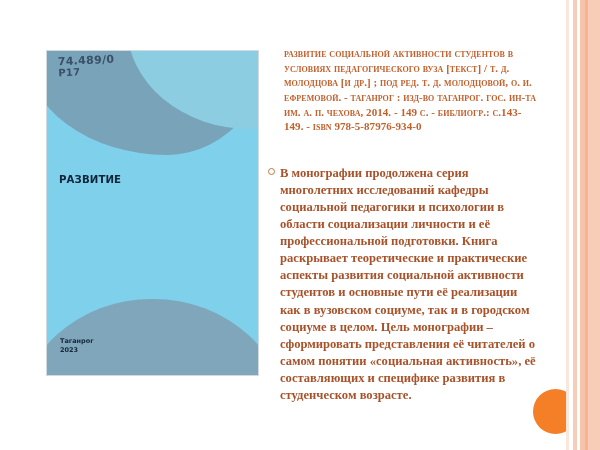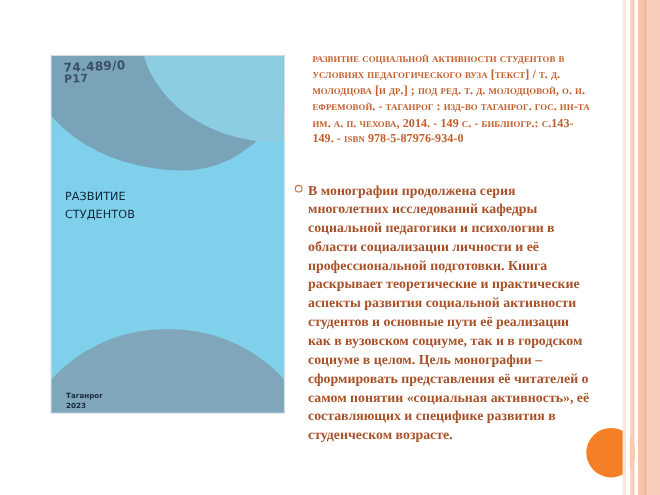--- a/index.html
+++ b/index.html
@@ -112,29 +112,29 @@
   .cover-callnum .big {
     font-size: 11px;
   }
   .cover-title {
     position: absolute;
     left: 12px;
     top: 121px;
     width: 192px;
     font-family: "DejaVu Sans", sans-serif;
     font-size: 10.2px;
-    font-weight: 400;
+    font-weight: 700;
     line-height: 1.52;
     color: #10243a;
     letter-spacing: 0.1px;
   }
   .cover-imprint {
     position: absolute;
     left: 13px;
-    bottom: 1px;
+    bottom: 20px;
     font-family: "DejaVu Sans", sans-serif;
     font-size: 6.5px;
     font-weight: 700;
     line-height: 1.35;
     color: #16283b;
   }
 
   
   #text-column {
     position: absolute;
@@ -198,21 +198,20 @@
     <div class="cover-wave-top2"></div>
     <div class="cover-wave-bottom"></div>
 
     <div class="cover-callnum">
       <div class="big">74.489/0</div>
       <div>Р17</div>
     </div>
 
     <div class="cover-title">
       <div>РАЗВИТИЕ</div>
-      <div>СТУДЕНТОВ</div>
     </div>
 
     <div class="cover-imprint">
       <div>Таганрог</div>
       <div>2023</div>
     </div>
   </div>
 
   <div id="text-column">
     <p id="bib-title">Развитие социальной активности студентов в условиях педагогического вуза [Текст] / Т. Д. Молодцова [и др.] ; под ред. Т. Д. Молодцовой, О. И. Ефремовой. - Таганрог : Изд-во Таганрог. гос. ин-та им. А. П. Чехова, 2014. - 149 с. - Библиогр.: с.143-149. - ISBN 978-5-87976-934-0</p>

